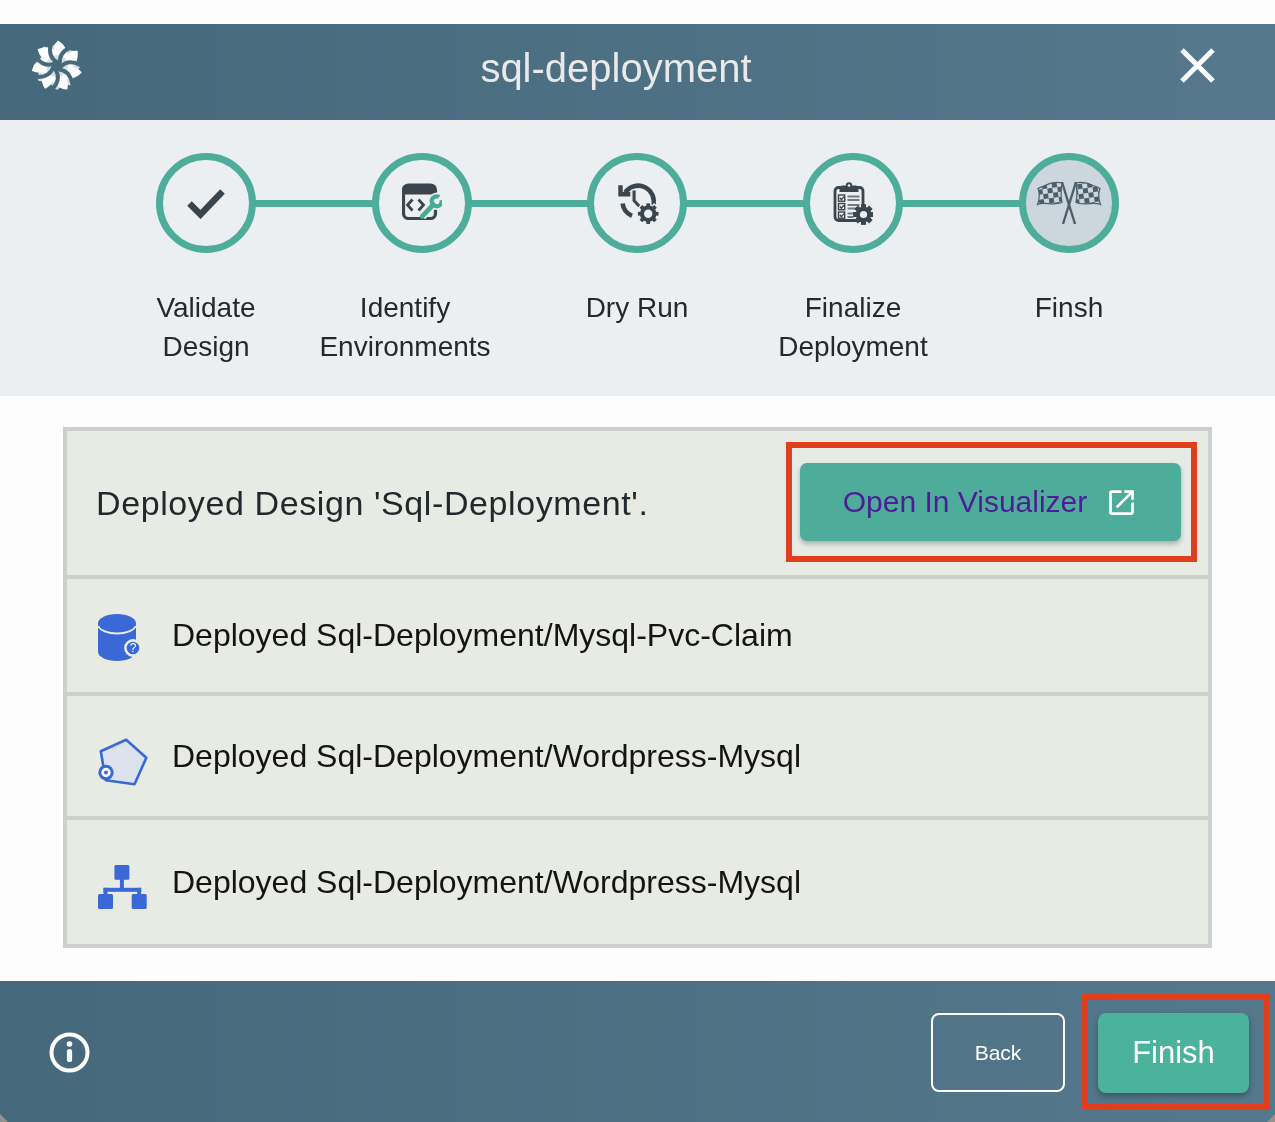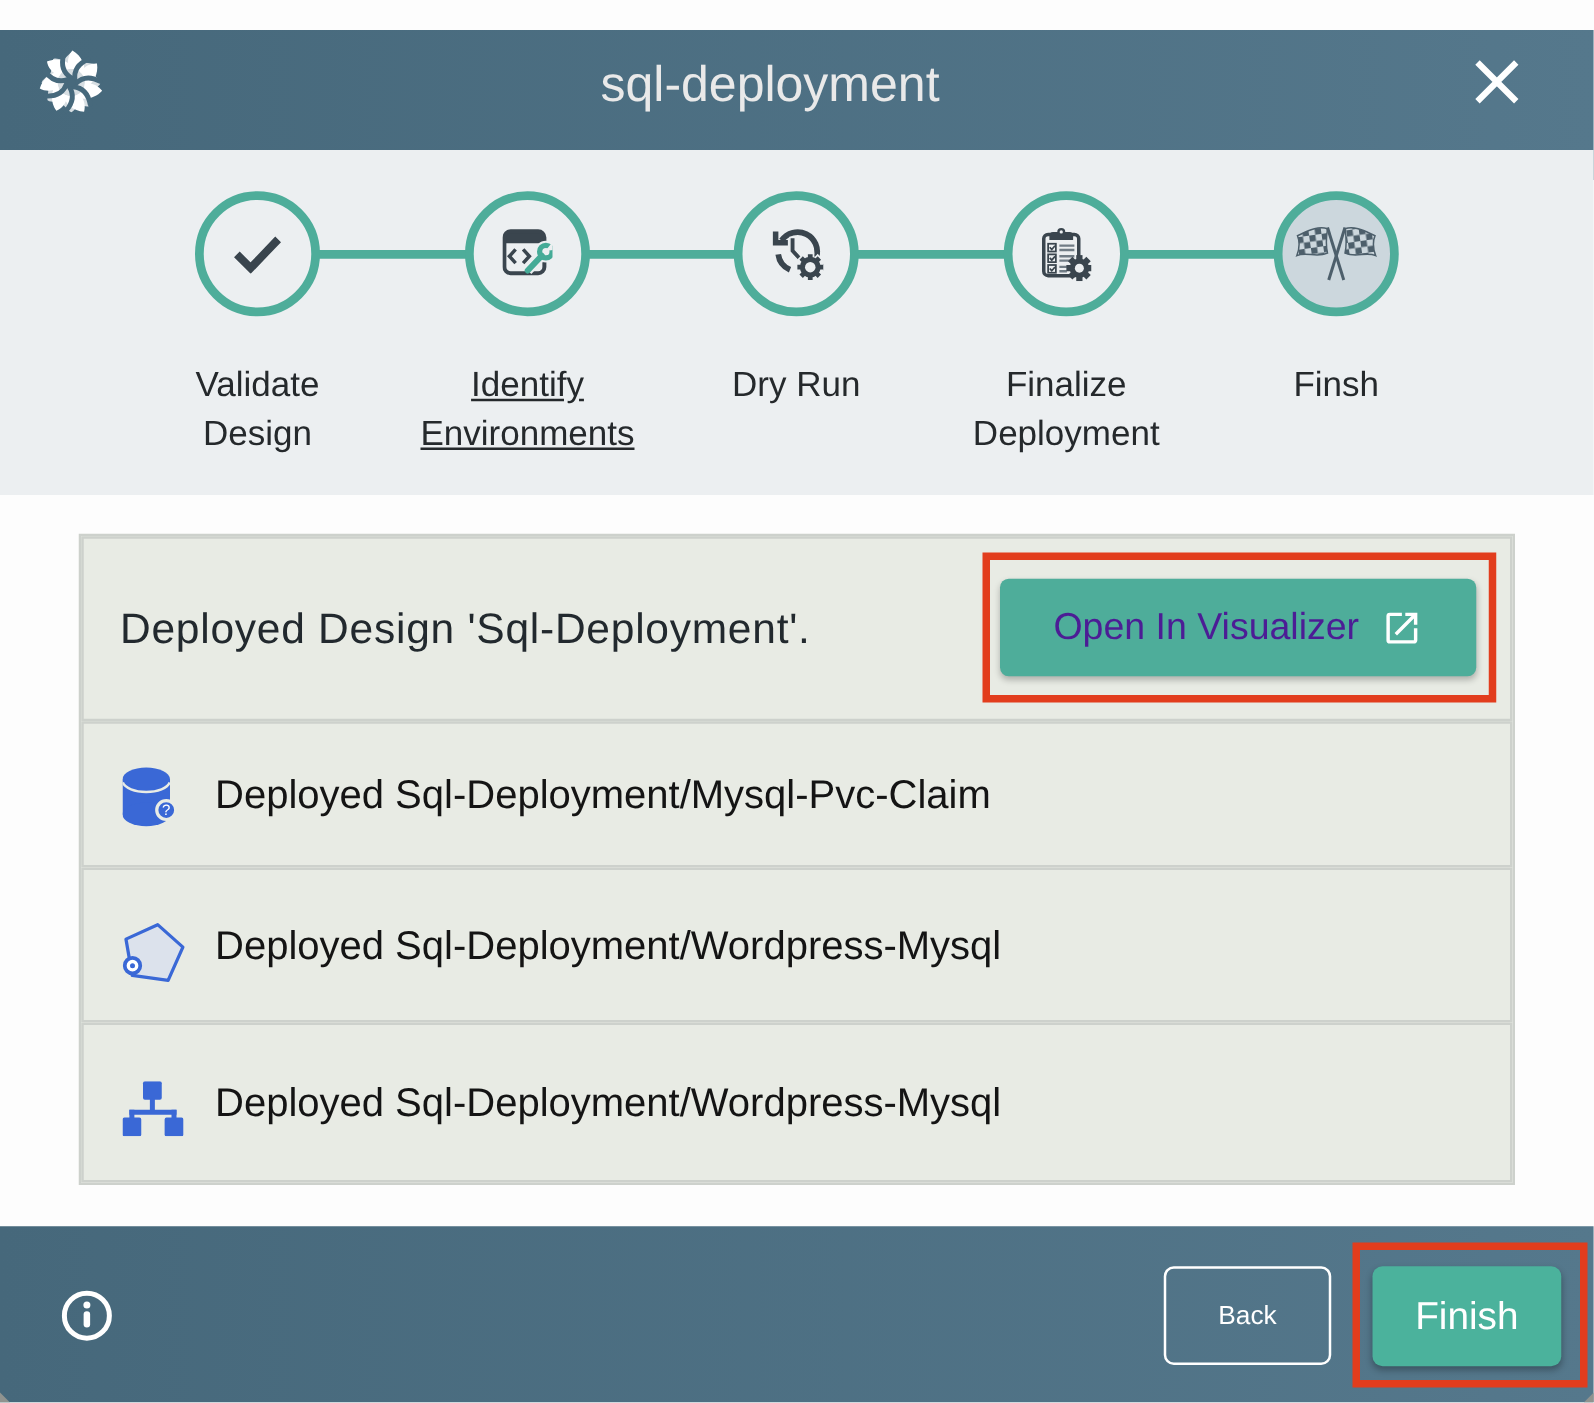--- a/index.html
+++ b/index.html
@@ -232,21 +232,21 @@
         <line x1="40" y1="2" x2="27" y2="44"></line>
       </g>
       <g stroke="#4d5f6b" stroke-width="1.2">
         <path d="M26 3 C 18 0.5 10 5 2 8.5 C 4 13.5 3.5 19 1.5 24.5 C 9 21 17 26.5 26 22.5 C 24.5 16 25 9.5 26 3 Z" fill="url(#chk)"></path>
         <path d="M40 3 C 48 0.5 56 5 64 8.5 C 62 13.5 62.5 19 64.5 24.5 C 57 21 49 26.5 40 22.5 C 41.5 16 41 9.5 40 3 Z" fill="url(#chk)"></path>
       </g>
     </svg>
   </div>
 
   <div class="steplabel" style="left:86px;">Validate<br>Design</div>
-  <div class="steplabel" style="left:302px;text-decoration:underline;">Identify<br>Environments</div>
+  <div class="steplabel" style="left:285px;">Identify<br>Environments</div>
   <div class="steplabel" style="left:517px;">Dry Run</div>
   <div class="steplabel" style="left:949px;">Finsh</div>
   <div class="steplabel" style="left:733px;">Finalize<br>Deployment</div>
 </div>
 
 <div class="rowsbox">
   <div class="row row1">
     <div class="r1text">Deployed Design 'Sql-Deployment'.</div>
     <div class="openbtn">
       <span>Open In Visualizer</span>

